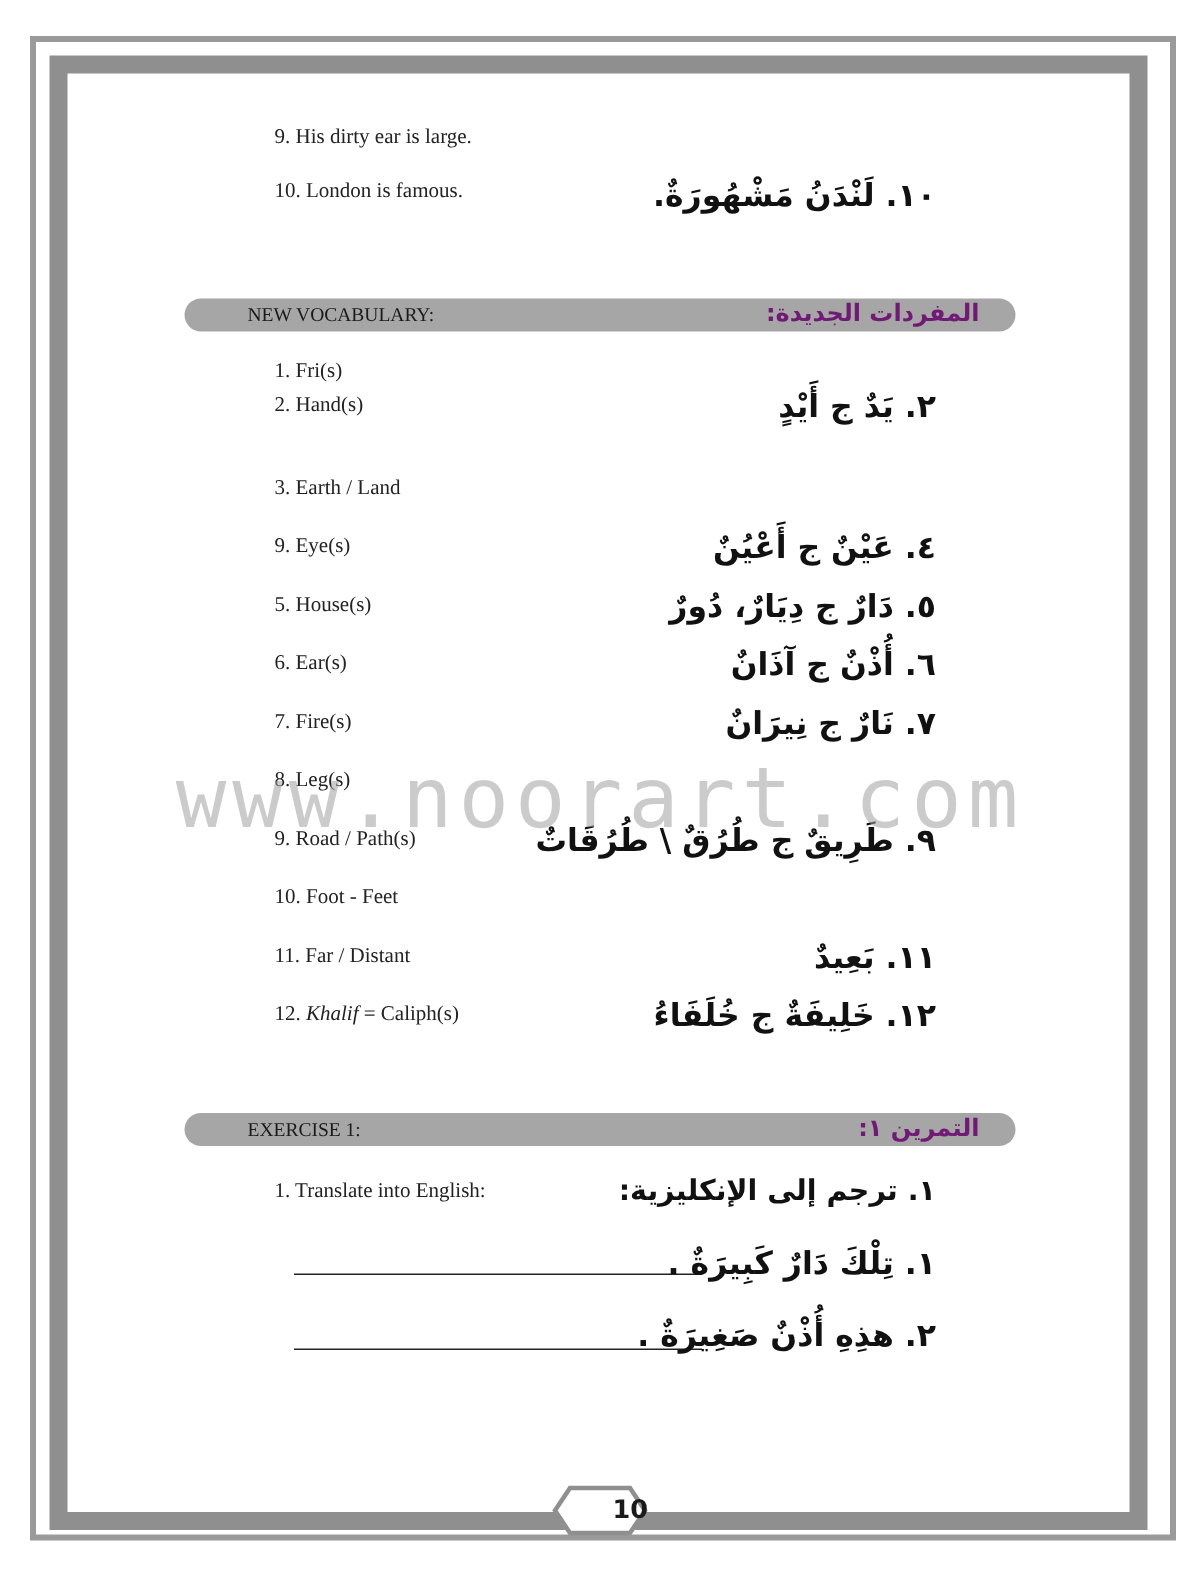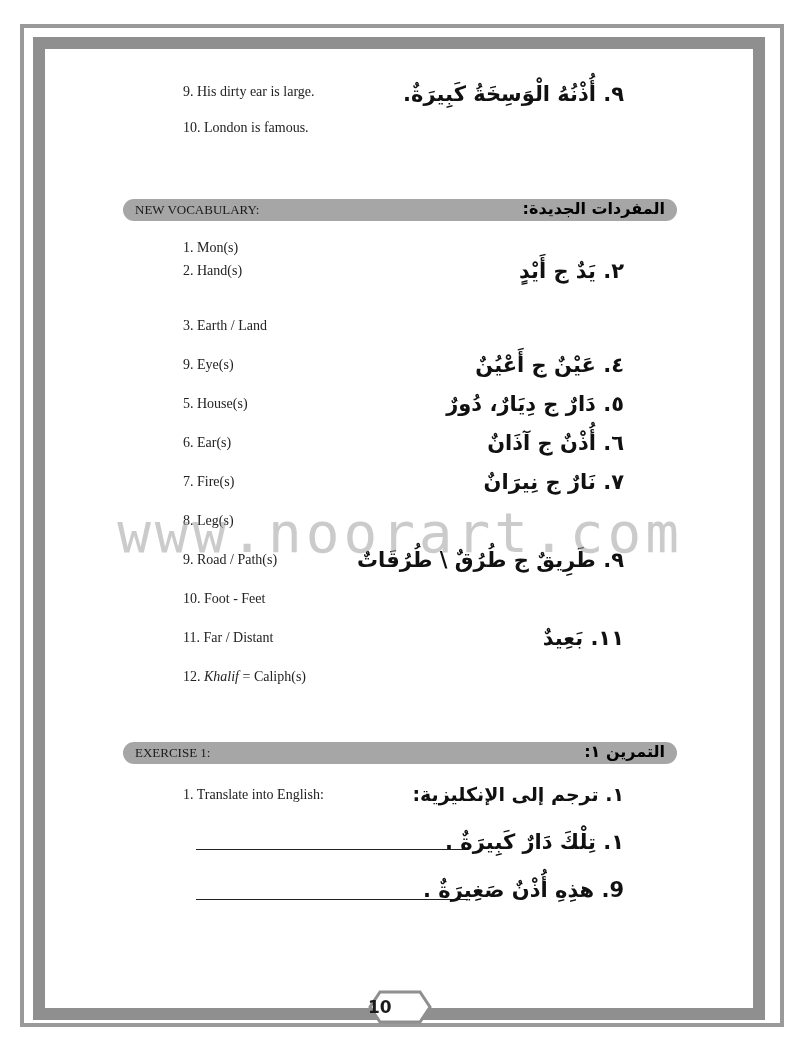--- a/index.html
+++ b/index.html
@@ -3,50 +3,50 @@
   <meta charset="utf-8">
   <style>
     html, body { margin: 0; padding: 0; background: #ffffff; }
     body { width: 800px; height: 1063px; position: relative; overflow: hidden; font-family: "Liberation Serif", serif; color: #1a1a1a; }
     .outer-frame { position: absolute; left: 20px; top: 24px; width: 756px; height: 995px; border: 4px solid #9a9a9a; box-sizing: content-box; }
     .inner-frame { position: absolute; left: 33px; top: 37px; width: 708px; height: 959px; border: 12px solid #8f8f8f; background: #ffffff; }
     .row { position: absolute; left: 0; width: 800px; height: 30px; }
     .en { position: absolute; left: 183px; font-size: 14px; font-family: "Liberation Serif", serif; color: #222; }
     .ar { position: absolute; right: 176px; direction: rtl; font-size: 21px; font-weight: bold; font-family: "DejaVu Sans", sans-serif; color: #111; white-space: nowrap; }
     .banner { position: absolute; left: 123px; width: 554px; height: 22px; background: #a6a6a6; border-radius: 11px; }
-    .banner .en-title { position: absolute; left: 12px; top: 3px; font-size: 13px; font-family: "Liberation Serif", serif; color: #1a1a1a; }
-    .banner .ar-title { position: absolute; right: 12px; top: 0px; direction: rtl; font-size: 16px; font-weight: bold; font-family: "DejaVu Sans", sans-serif; color: #000000; }
+    .banner .en-title { position: absolute; left: 42px; top: 3px; font-size: 13px; font-family: "Liberation Serif", serif; color: #1a1a1a; }
+    .banner .ar-title { position: absolute; right: 24px; top: 0px; direction: rtl; font-size: 16px; font-weight: bold; font-family: "DejaVu Sans", sans-serif; color: #701a75; }
     .blank-line { position: absolute; left: 196px; width: 272px; height: 0; border-top: 1.5px solid #222; }
     .page-badge { position: absolute; left: 368px; top: 990px; width: 64px; height: 34px; }
     .page-badge svg { position: absolute; left: 0; top: 0; }
-    .page-badge span { position: absolute; left: 0; top: 7px; width: 64px; text-align: left; font-family: "DejaVu Sans", sans-serif; font-weight: bold; font-size: 17px; color: #1a1a1a; }
+    .page-badge span { position: absolute; left: 0; top: 7px; width: 64px; text-align: right; font-family: "DejaVu Sans", sans-serif; font-weight: bold; font-size: 17px; color: #1a1a1a; }
     .watermark { position: absolute; left: 0; top: 500px; width: 800px; text-align: center; font-family: "DejaVu Sans Mono", monospace; font-size: 56px; letter-spacing: 4px; color: rgba(160,160,160,0.55); pointer-events: none; white-space: nowrap; }
   </style>
 </head>
 <body>
 
 <div class="outer-frame"></div>
 <div class="inner-frame"></div>
 
 <div class="row" style="top:82px">
   <span class="en" style="top:2px">9. His dirty ear is large.</span>
-  <span class="ar" style="top:0px">٩. أُذْنُهُ الْوَسِخَةُ كَبِيرَةٌ.</span>
 </div>
 <div class="row" style="top:118px">
   <span class="en" style="top:2px">10. London is famous.</span>
+  <span class="ar" style="top:0px">١٠. لَنْدَنُ مَشْهُورَةٌ.</span>
 </div>
 
 <div class="banner" style="top:199px">
   <span class="en-title">NEW VOCABULARY:</span>
   <span class="ar-title">المفردات الجديدة:</span>
 </div>
 
 <div>
   <div class="row" style="top:238px">
-    <span class="en" style="top:2px">1. Mon(s)</span>
+    <span class="en" style="top:2px">1. Fri(s)</span>
   </div>
   <div class="row" style="top:261px">
     <span class="en" style="top:2px">2. Hand(s)</span>
     <span class="ar" style="top:-2px">٢. يَدٌ  ج  أَيْدٍ</span>
   </div>
   <div class="row" style="top:316px">
     <span class="en" style="top:2px">3. Earth / Land</span>
   </div>
   <div class="row" style="top:355px">
     <span class="en" style="top:2px">9. Eye(s)</span>
@@ -73,40 +73,41 @@
   </div>
   <div class="row" style="top:589px">
     <span class="en" style="top:2px">10. Foot - Feet</span>
   </div>
   <div class="row" style="top:628px">
     <span class="en" style="top:2px">11. Far / Distant</span>
     <span class="ar" style="top:-2px">١١. بَعِيدٌ</span>
   </div>
   <div class="row" style="top:667px">
     <span class="en" style="top:2px"><span>12. </span><i>Khalif</i><span> = Caliph(s)</span></span>
+    <span class="ar" style="top:-2px">١٢. خَلِيفَةٌ  ج  خُلَفَاءُ</span>
   </div>
 </div>
 
 <div class="banner" style="top:742px">
   <span class="en-title">EXERCISE 1:</span>
   <span class="ar-title">التمرين ١:</span>
 </div>
 
 <div class="row" style="top:785px">
   <span class="en" style="top:2px">1. Translate into English:</span>
   <span class="ar" style="top:-2px; font-size:19px">١. ترجم إلى الإنكليزية:</span>
 </div>
 
 <div class="row" style="top:832px">
   <div class="blank-line" style="top:17px"></div>
   <span class="ar" style="top:-2px">١. تِلْكَ دَارٌ كَبِيرَةٌ .</span>
 </div>
 <div class="row" style="top:880px">
   <div class="blank-line" style="top:19px"></div>
-  <span class="ar" style="top:-2px">9. هذِهِ أُذْنٌ صَغِيرَةٌ .</span>
+  <span class="ar" style="top:-2px">٢. هذِهِ أُذْنٌ صَغِيرَةٌ .</span>
 </div>
 
 <div class="page-badge">
   <svg width="64" height="34" viewBox="0 0 64 34">
     <polygon points="12,2 52,2 62,17 52,32 12,32 2,17" fill="#ffffff" stroke="#8f8f8f" stroke-width="3"></polygon>
   </svg>
   <span>10</span>
 </div>
 
 <div class="watermark">www.noorart.com</div>

